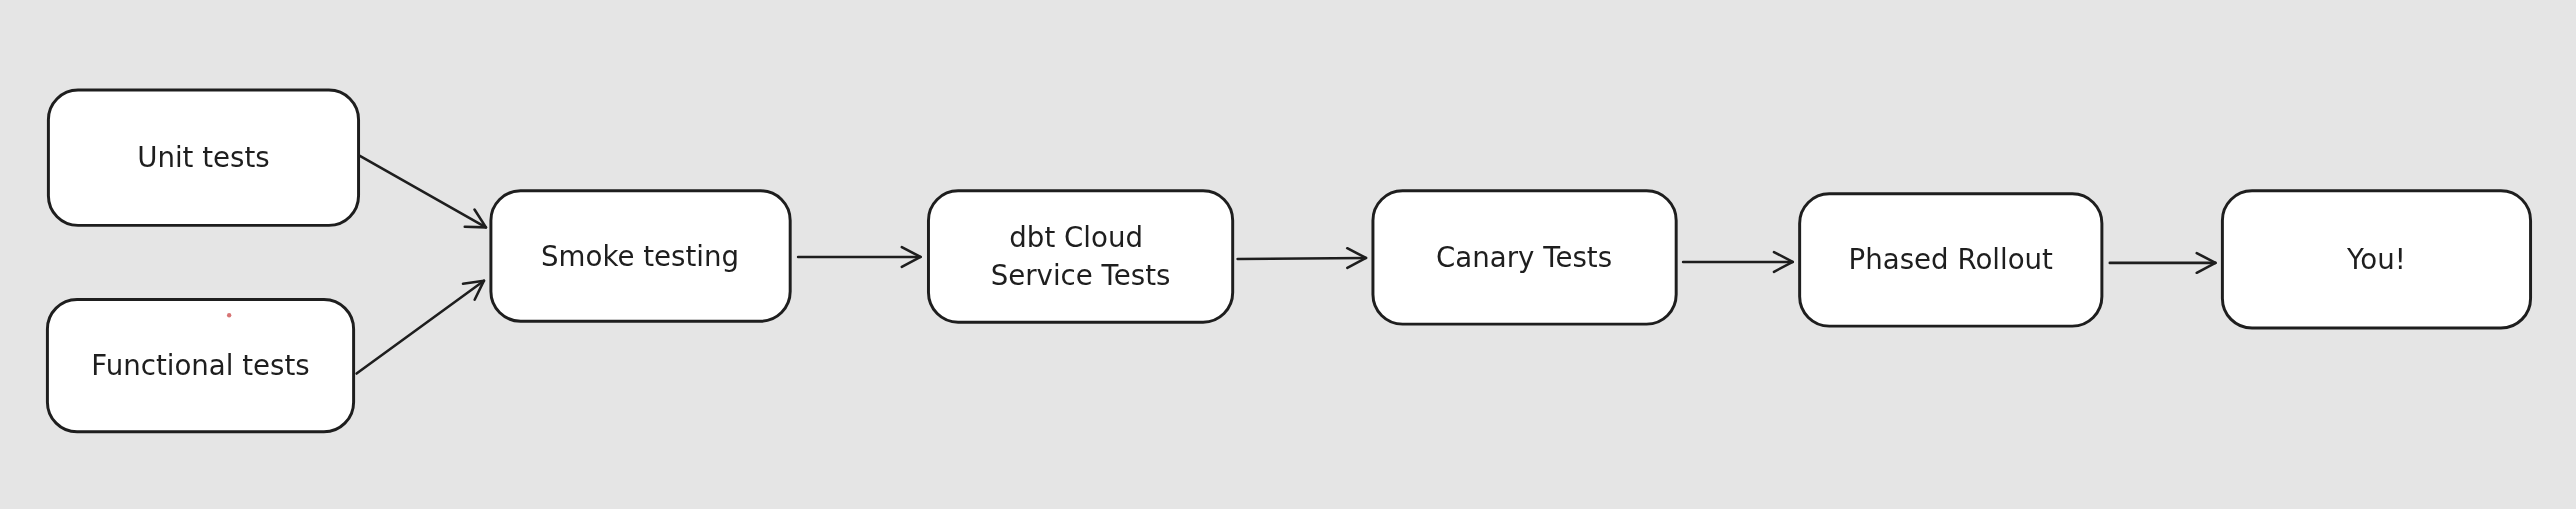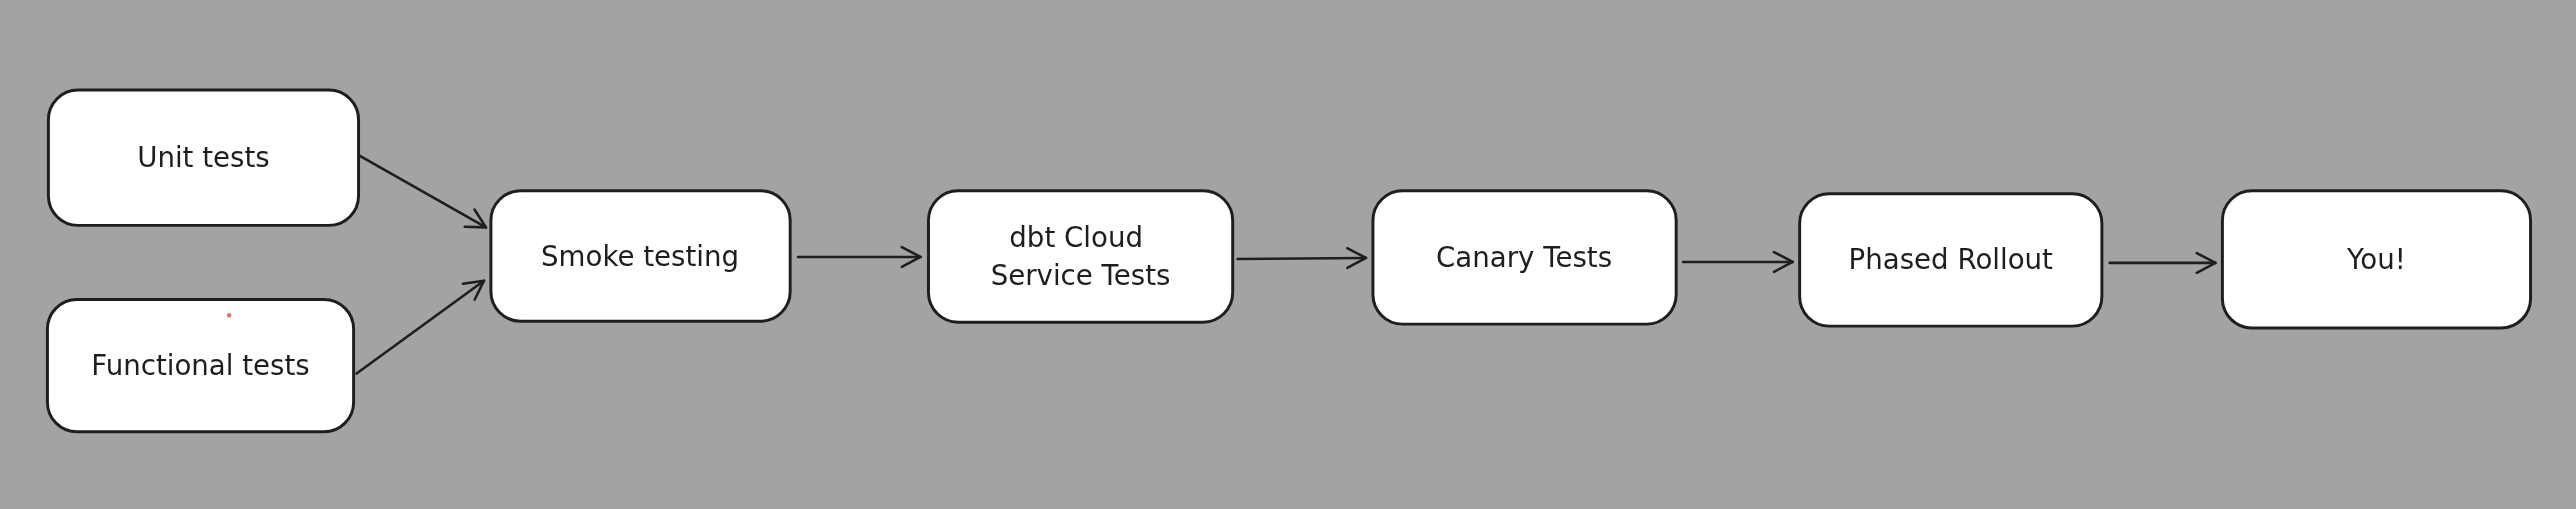--- a/index.html
+++ b/index.html
@@ -4,21 +4,21 @@
 <style>
   html, body {
     margin: 0;
     padding: 0;
     background: #ffffff;
   }
   .canvas {
     position: relative;
     width: 2576px;
     height: 510px;
-    background: #a3a3a3;
+    background: #e5e5e5;
     overflow: hidden;
     font-family: "DejaVu Sans", sans-serif;
   }
   svg { display: block; }
   .node-box {
     fill: #ffffff;
     stroke: #1e1e1e;
     stroke-width: 3;
   }
   .node-label {

